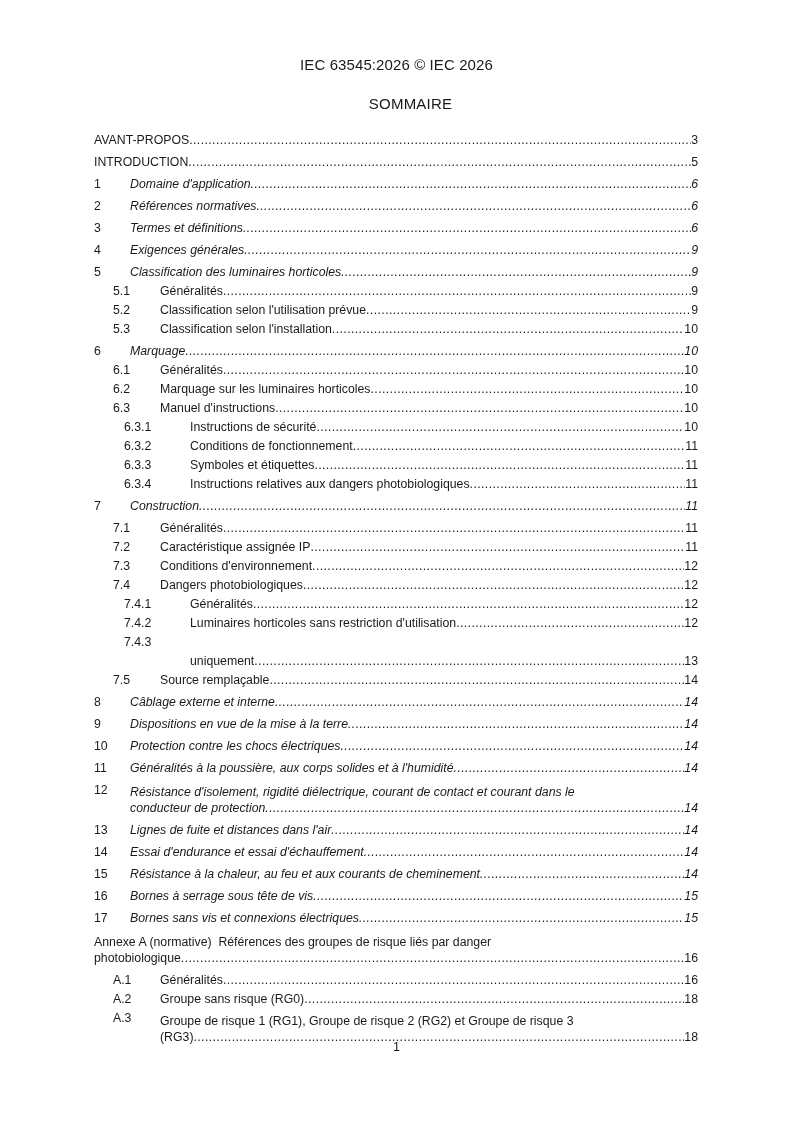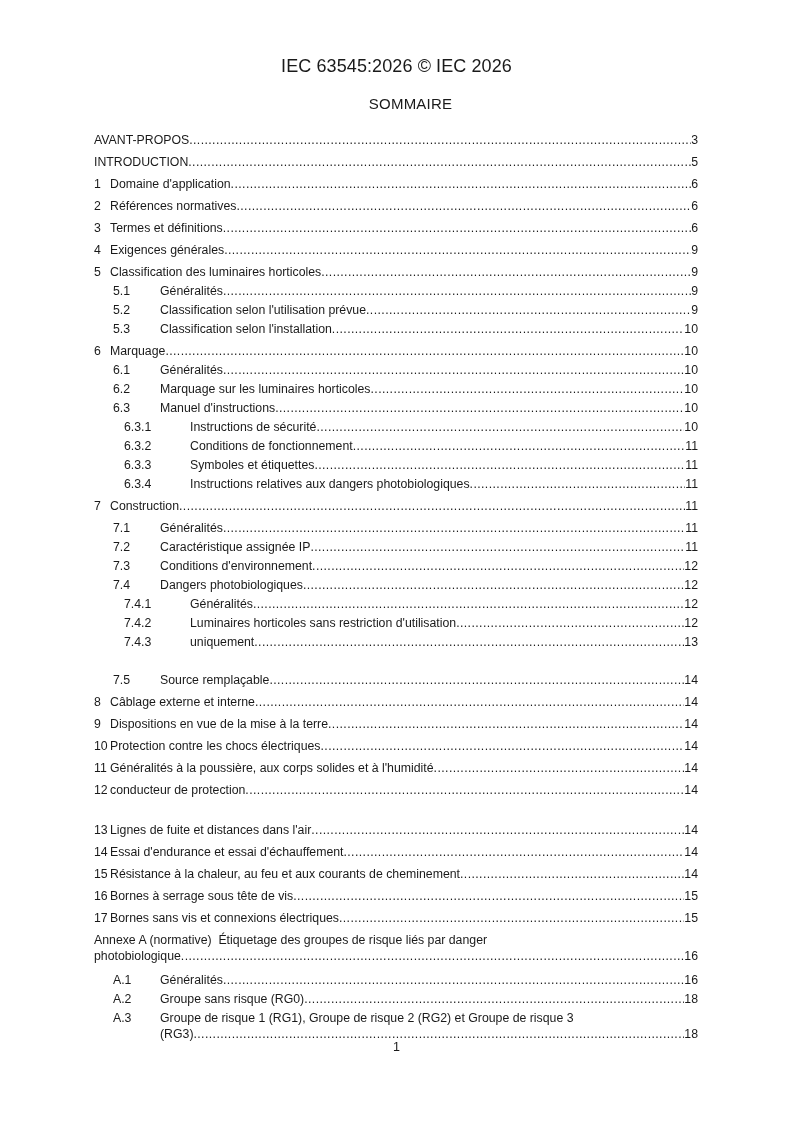--- a/index.html
+++ b/index.html
@@ -2,48 +2,48 @@
 <html><head>
 <meta charset="utf-8">
 <style>
   html, body { margin: 0; padding: 0; background: #ffffff; }
   body {
     width: 793px; height: 1122px; position: relative; overflow: hidden;
     font-family: "Liberation Sans", sans-serif; color: #1a1a1a;
   }
   .header {
     position: absolute; top: 56px; left: 0; width: 793px; text-align: center;
-    font-size: 18px; letter-spacing: 0.1px;
+    font-size: 15px; letter-spacing: 0.1px;
   }
   .title {
     position: absolute; top: 95px; left: 14px; width: 793px; text-align: center;
     font-size: 15px; letter-spacing: 0.2px;
   }
   .toc {
     position: absolute; top: 126px; left: 94px; width: 604px;
     font-size: 12.3px; line-height: 16px;
   }
-  .entry { position: relative; display: flex; align-items: flex-start; }
+  .entry { position: relative; display: flex; align-items: flex-end; }
   .entry .num { position: absolute; left: 0; bottom: 0; white-space: nowrap; }
   .entry .body {
     flex: 1; display: flex; align-items: flex-end; min-width: 0;
   }
   .entry .txt { white-space: normal; }
   .entry .leader {
     flex: 1; overflow: hidden; white-space: nowrap; min-width: 10px;
     letter-spacing: 0.4px;
   }
   .entry .leader::after {
     content: "........................................................................................................................................................................................................................................";
   }
   .entry .page { white-space: nowrap; text-align: right; }
   .single { height: 22px; }
   .single .body { height: 22px; }
   .l1 .num { left: 0; }
-  .l1 .body { margin-left: 16px; }
+  .l1 .body { margin-left: 36px; font-style: italic; }
   .l2 .num { left: 19px; }
   .l2 .body { margin-left: 66px; }
   .l3 .num { left: 30px; }
   .l3 .body { margin-left: 96px; }
   .l2.tight, .l3.tight { height: 19px; }
   .l2.tight .body, .l3.tight .body { height: 19px; }
   .multi .body { display: block; }
   .multi .line1 { display: block; white-space: nowrap; }
   .multi .line2 { display: flex; align-items: flex-end; }
   .annex .body { margin-left: 0; }
@@ -335,20 +335,21 @@
     <div class="body">
         <span class="txt">Généralités à la poussière, aux corps solides et à l'humidité</span>
         <span class="leader"></span>
         <span class="page">14</span>
       </div>
   </div>
 
   <div class="entry multi l1" style="height:40px;">
     <span class="num" style="top:6px; bottom:auto;">12</span>
     <div class="body" style="padding-top:6px;">
+      <span class="line1">Résistance d'isolement, rigidité diélectrique, courant de contact et courant dans le</span>
       <div class="line2">
           <span class="txt">conducteur de protection</span>
           <span class="leader"></span>
           <span class="page">14</span>
         </div>
     </div>
   </div>
 
   <div class="entry single l1">
     <span class="num">13</span>
@@ -390,21 +391,21 @@
     <span class="num">17</span>
     <div class="body">
         <span class="txt">Bornes sans vis et connexions électriques</span>
         <span class="leader"></span>
         <span class="page">15</span>
       </div>
   </div>
 
   <div class="entry multi annex" style="height:40px;">
     <div class="body" style="padding-top:6px;">
-      <span class="line1" style="white-space:pre;">Annexe A (normative)  Étiquetage des groupes de risque liés par danger</span>
+      <span class="line1" style="white-space:pre;">Annexe A (normative)  Références des groupes de risque liés par danger</span>
       <div class="line2">
           <span class="txt">photobiologique</span>
           <span class="leader"></span>
           <span class="page">16</span>
         </div>
     </div>
   </div>
 
   <div class="entry single l2">
     <span class="num">A.1</span>

